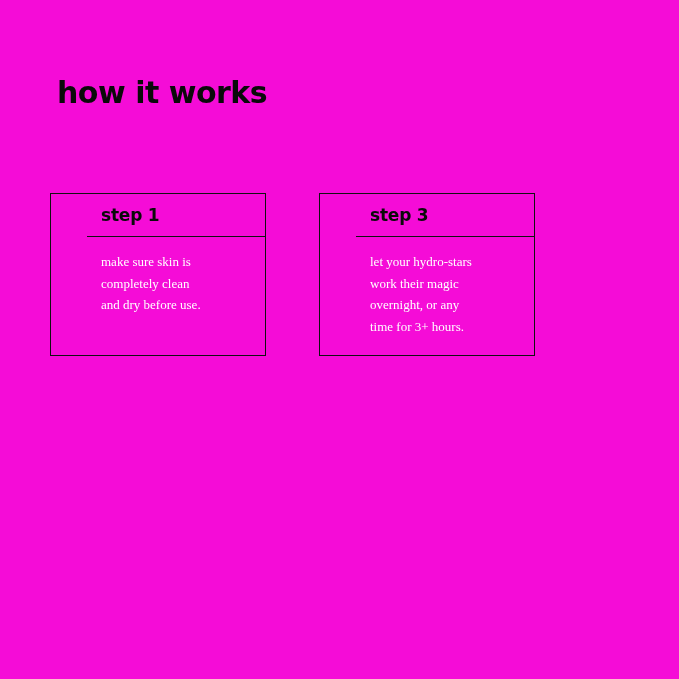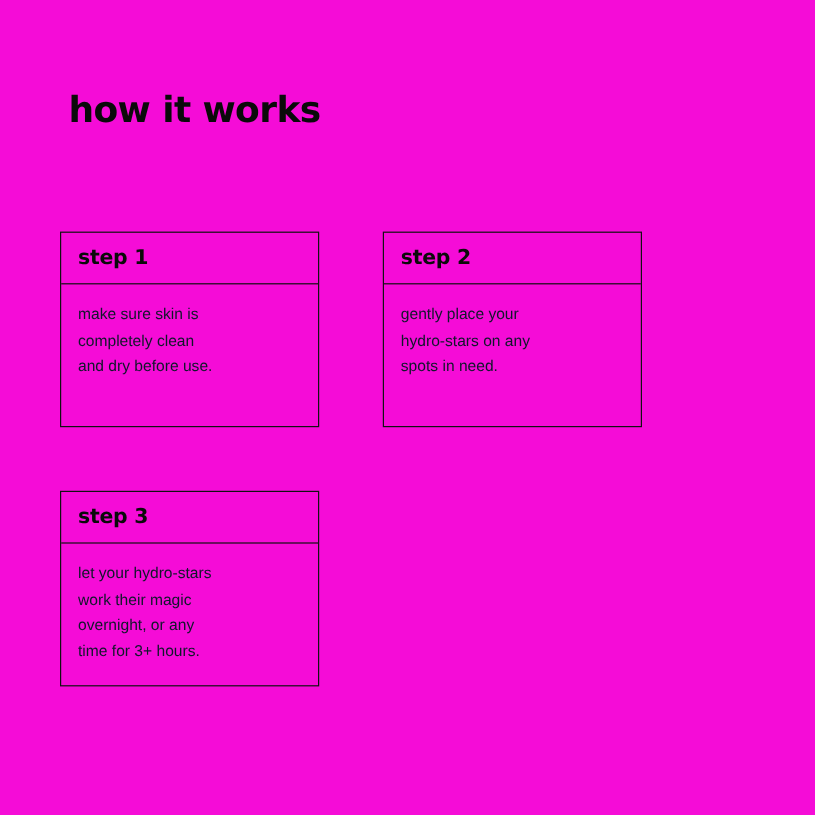--- a/index.html
+++ b/index.html
@@ -40,20 +40,21 @@
     grid-template-columns: 216px 216px;
     grid-column-gap: 53px;
     grid-row-gap: 53px;
   }
   .step-card {
     border: 1px solid #111111;
     background: transparent;
     box-sizing: border-box;
     display: flex;
     flex-direction: column;
+    padding-left: 36px;
   }
   .step-card.tall {
     min-height: 163px;
   }
   .step-head {
     border-bottom: 1px solid #111111;
     padding: 12px 14px 11px 14px;
     box-sizing: border-box;
   }
   .step-head-label {
@@ -63,24 +64,24 @@
     letter-spacing: -0.2px;
     color: #0a0a0a;
     line-height: 1.1;
   }
   .step-body {
     padding: 14px 14px 14px 14px;
     box-sizing: border-box;
     flex: 1 1 auto;
   }
   .step-body-text {
-    font-family: Liberation Sans, sans-serif;
+    font-family: Liberation Serif, serif;
     font-size: 13px;
     line-height: 1.68;
-    color: #0f172a;
+    color: #ffffff;
     white-space: pre-line;
     letter-spacing: 0px;
   }
 </style>
 </head>
 <body style="background: rgb(245, 12, 215);">
 
 <div class="page">
 
   <h1 class="page-title">how it works</h1>
@@ -91,30 +92,20 @@
       <div class="step-head">
         <div class="step-head-label">step 1</div>
       </div>
       <div class="step-body">
         <div class="step-body-text">make sure skin is
 completely clean
 and dry before use.</div>
       </div>
     </div>
 
-    <div class="step-card tall">
-      <div class="step-head">
-        <div class="step-head-label">step 2</div>
-      </div>
-      <div class="step-body">
-        <div class="step-body-text">gently place your
-hydro-stars on any
-spots in need.</div>
-      </div>
-    </div>
 
     <div class="step-card tall">
       <div class="step-head">
         <div class="step-head-label">step 3</div>
       </div>
       <div class="step-body">
         <div class="step-body-text">let your hydro-stars
 work their magic
 overnight, or any
 time for 3+ hours.</div>

